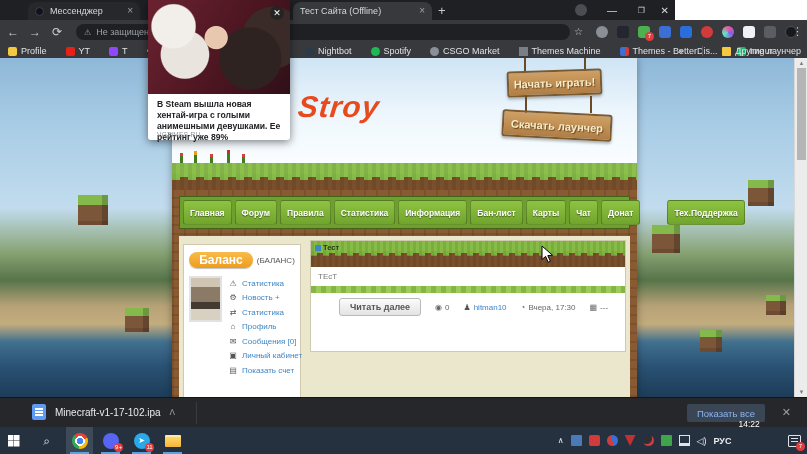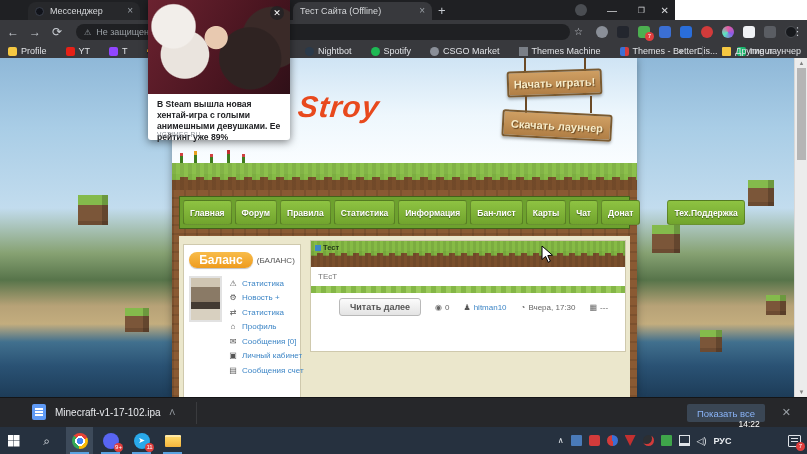--- a/index.html
+++ b/index.html
@@ -292,21 +292,21 @@
               <div class="blink">
                   <span class="licon">✉</span>
                   <span>Сообщения [0]</span>
                 </div>
               <div class="blink">
                   <span class="licon">▣</span>
                   <span>Личный кабинет</span>
                 </div>
               <div class="blink">
                   <span class="licon">▤</span>
-                  <span>Сообщения счет</span>
+                  <span>Показать счет</span>
                 </div>
 
             </div>
           </div>
         </div>
 
         <div class="panel" style="left:131px;top:4px;width:316px;height:112px;">
           <div class="grasshd" style="height:26px;position:relative;">
             <span style="position:absolute;left:4px;top:2px;display:flex;align-items:center;gap:2px;">
               <span style="width:6px;height:6px;background:#3e86c6;display:inline-block;"></span>

